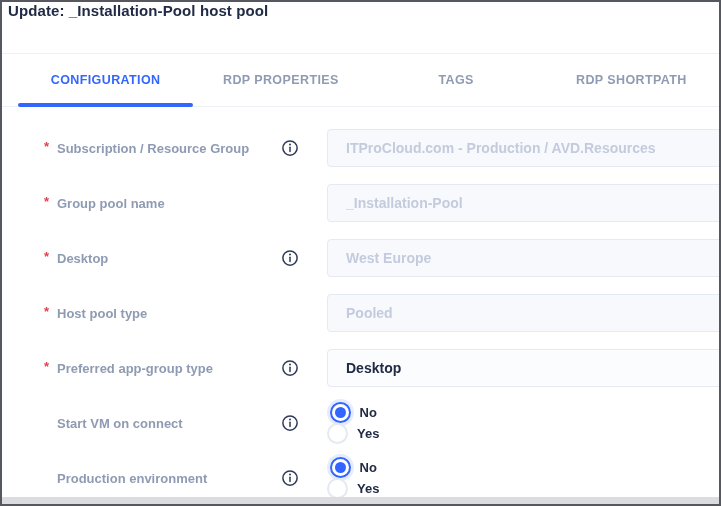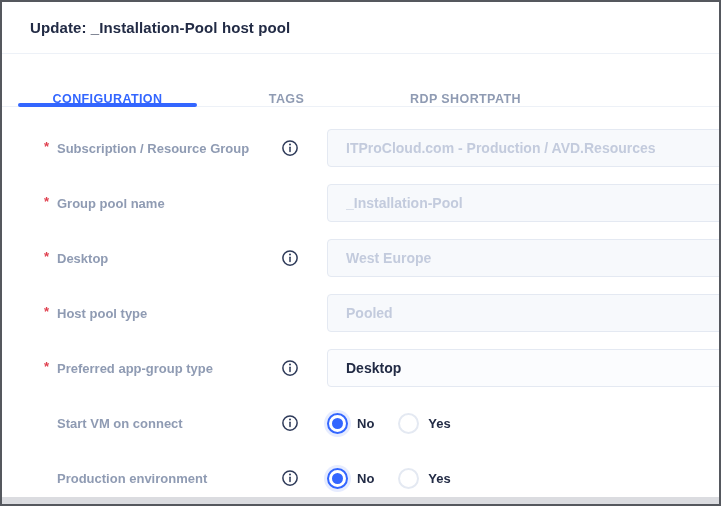--- a/index.html
+++ b/index.html
@@ -12,22 +12,21 @@
     height: 506px;
     border: 2px solid #55585e;
     background: #ffffff;
     overflow: hidden;
   }
 
   
   .titlebar {
     height: 52px;
     display: flex;
-    align-items: center;
-    padding-left: 28px;
+    padding-left: 6px;
     border-bottom: 1px solid #edf1f7;
     background: #ffffff;
   }
   .titlebar h1 {
     font-size: 15px;
     font-weight: 700;
     color: #222b45;
     letter-spacing: 0.1px;
   }
 
@@ -38,21 +37,21 @@
     display: flex;
     align-items: stretch;
     padding: 0 0 0 16px;
     border-bottom: 1px solid #edf1f7;
     background: #ffffff;
   }
   .tab {
     position: relative;
     width: 179px;
     display: flex;
-    align-items: flex-end;
+    align-items: center;
     justify-content: center;
     font-size: 12.5px;
     font-weight: 700;
     letter-spacing: 0.4px;
     color: #8f9bb3;
     cursor: pointer;
     text-transform: uppercase;
   }
   .tab.active { color: #3366ff; }
   .tab .underline {
@@ -117,21 +116,21 @@
     outline: none;
   }
   .text-input:disabled {
     color: #c3cbdd;
     -webkit-text-fill-color: #c3cbdd;
     opacity: 1;
   }
   .text-input.editable { font-weight: 700; background: #fbfcfe; }
 
   
-  .radio-group { display: flex; align-items: center; }
+  .radio-group { display: flex; align-items: center; flex-direction: column; }
   .radio-option {
     display: flex;
     align-items: center;
     margin-right: 24px;
     cursor: pointer;
   }
   .radio-circle {
     position: relative;
     width: 21px;
     height: 21px;
@@ -175,20 +174,24 @@
 <div class="frame">
 
   <div class="titlebar">
     <h1>Update: _Installation-Pool host pool</h1>
   </div>
 
   <div class="tabbar">
     <div class="tab active">
       <span>CONFIGURATION</span>
       <span class="underline"></span>
+    </div>
+    <div class="tab">
+      <span>RDP PROPERTIES</span>
+
     </div>
     <div class="tab">
       <span>TAGS</span>
 
     </div>
     <div class="tab">
       <span>RDP SHORTPATH</span>
 
     </div>
   </div>

